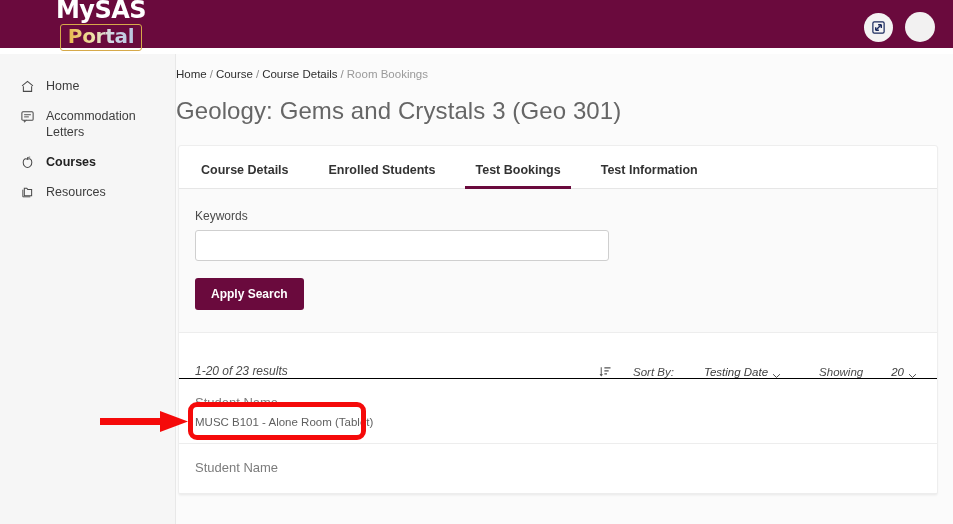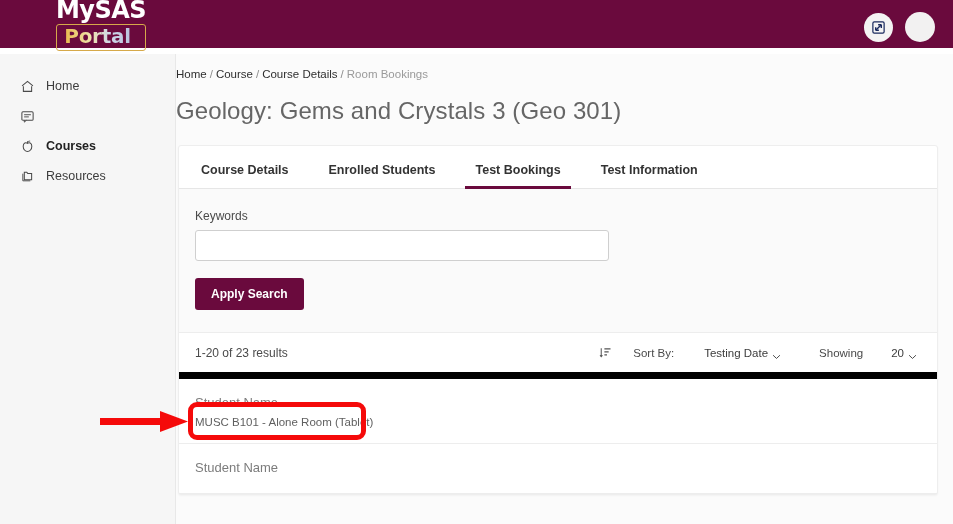--- a/index.html
+++ b/index.html
@@ -24,21 +24,21 @@
     display: flex; flex-direction: column; align-items: center;
   }
   .logo-mysas {
     font-size: 24px; font-weight: bold; color: #ffffff;
     letter-spacing: -0.5px; line-height: 25px;
     font-family: "DejaVu Sans", sans-serif;
   }
   .logo-portal-box {
     border: 1.5px solid #d6a94a;
     border-radius: 3px;
-    padding: 0px 14px 1px 7px;
+    padding: 0px 7px 1px 7px;
     margin-top: 1px;
     line-height: 22px;
   }
   .logo-portal {
     font-size: 20px; font-weight: bold; letter-spacing: -0.3px;
     font-family: "DejaVu Sans", sans-serif;
     background: linear-gradient(90deg, #e8b84b 0%, #efe2a8 38%, #cfd6e8 68%, #b9c3de 100%);
     -webkit-background-clip: text; background-clip: text;
     -webkit-text-fill-color: transparent; color: transparent;
   }
@@ -134,24 +134,25 @@
     margin-top: 17px;
     background: #6a0a3d; color: #ffffff;
     border: none; border-radius: 3px;
     font-size: 12px; font-weight: bold;
     padding: 9px 16px; cursor: pointer;
     font-family: "Liberation Sans", sans-serif;
   }
 
   
   .results-bar {
-    height: 46px; display: flex; align-items: center;
+    height: 46px; display: flex; align-items: flex-end;
     justify-content: space-between;
     padding: 0 20px 0 16px;
-    border-bottom: 7px solid #000000;
+    border-bottom: 1px solid #000000;
+    font-style: italic;
   }
   .results-count { font-size: 12px; color: #4a4a4a; }
   .toolbar-right { display: flex; align-items: center; font-size: 11.5px; color: #4a4a4a; gap: 16px; }
   .sort-ico { width: 13px; height: 13px; margin-right: 5px; color: #555; }
   .sort-label { margin-right: 14px; }
   .dd { display: inline-flex; align-items: center; gap: 4px; color: #3c3c3c; margin-right: 22px; }
   .dd.last { margin-right: 0; }
   .chev { width: 9px; height: 6px; display: inline-block; }
   .showing-label { margin-right: 12px; }
 
@@ -212,20 +213,22 @@
   </div>
 
   <div class="nav-item">
     <span class="nav-ico">
       <svg width="15" height="15" viewBox="0 0 16 16" fill="none" stroke="#4a4a4a" stroke-width="1.1">
         <rect x="2" y="3" width="12" height="9" rx="1.2"></rect>
         <path d="M4.4 6.1 H11.6 M4.4 8.4 H9.4" stroke-width="1"></path>
         <path d="M4.6 12 L4.6 14 L6.9 12" stroke-width="1"></path>
       </svg>
     </span>
+    <span class="nav-label">Accommodation
+Letters</span>
   </div>
 
   <div class="nav-item active">
     <span class="nav-ico">
       <svg width="15" height="15" viewBox="0 0 16 16" fill="none" stroke="#4a4a4a" stroke-width="1.1">
         <path d="M8 4.6 C6.4 3.2 3.4 4 3.4 7.6 C3.4 11 5.6 13.4 8 13.4 C10.4 13.4 12.6 11 12.6 7.6 C12.6 4 9.6 3.2 8 4.6Z"></path>
         <path d="M8 4.4 V2.4" stroke-width="1"></path>
         <path d="M8 3.2 C9.2 2.2 10.4 2.3 10.8 2.2" stroke-width="1"></path>
       </svg>
     </span>

